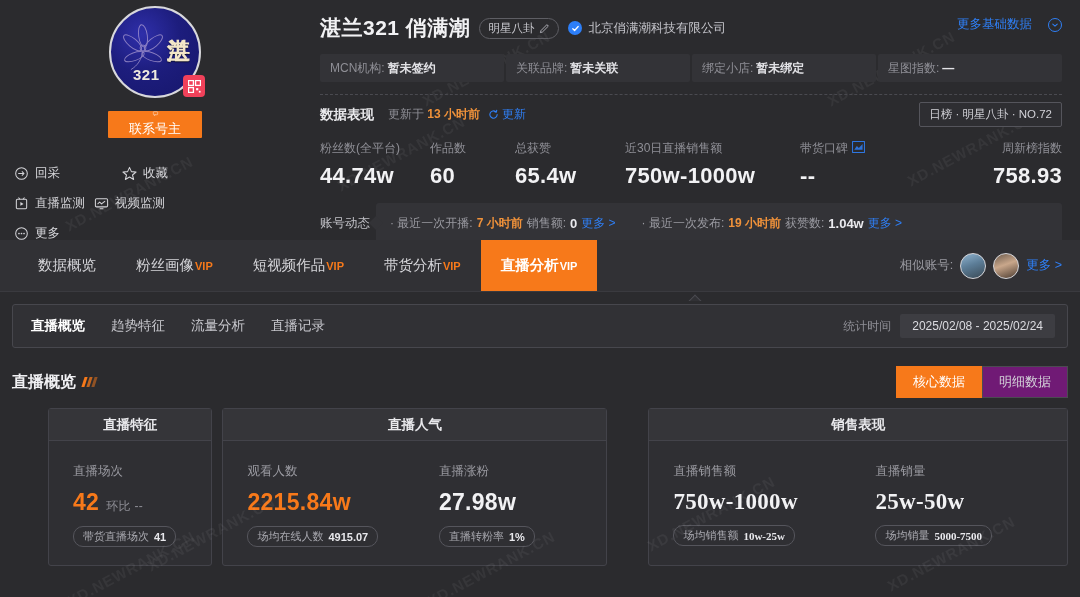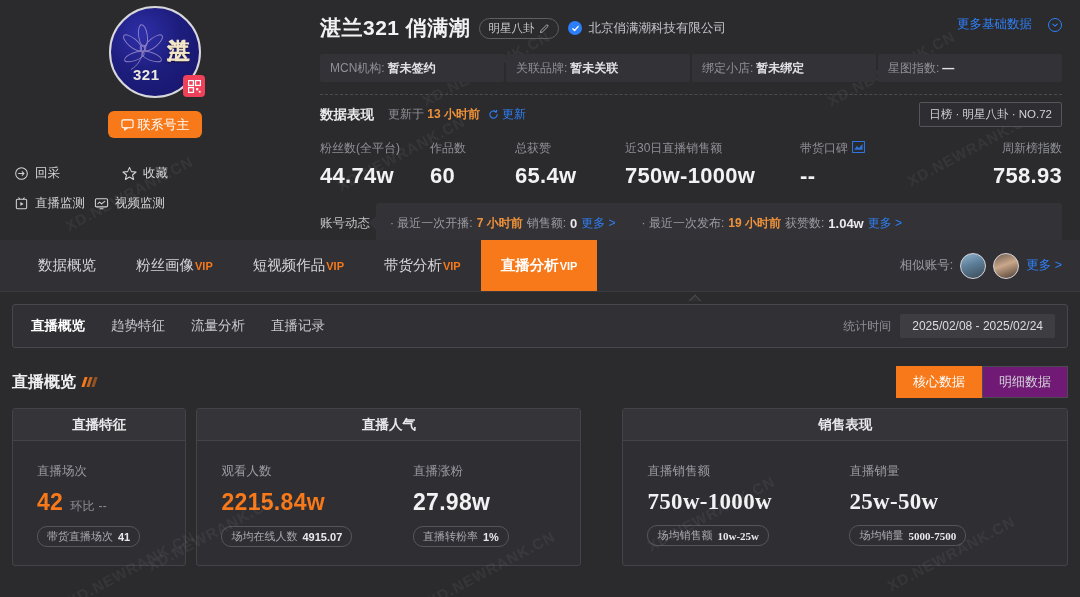--- a/index.html
+++ b/index.html
@@ -59,23 +59,23 @@
   .qr-badge {
     position: absolute; right: -4px; bottom: 1px;
     width: 22px; height: 22px; border-radius: 4px;
     background: #f0415a; display: flex; align-items: center; justify-content: center;
   }
   .qr-badge svg { display: block; }
 
   .contact-btn {
     margin-top: 13px;
     width: 94px; height: 27px;
-    background: #f7791a; border-radius: 6px;
+    background: #f7791a; border-radius: 1px;
     display: flex; align-items: center; justify-content: center; gap: 4px;
-    color: #fff; font-size: 13px; cursor: pointer;
+    color: #fff; font-size: 13px; cursor: pointer; flex-direction: column;
   }
   .contact-btn svg { display: block; }
 
   .actions {
     margin-top: 20px; width: 300px;
     display: flex; flex-wrap: wrap;
     padding-left: 8px;
   }
   .act {
     display: flex; align-items: center; gap: 6px;
@@ -229,21 +229,21 @@
   .ov-bars i { display: block; width: 3px; height: 10px; background: #f7791a; transform: skewX(-18deg); }
   .ov-bars i:nth-child(2) { opacity: .75; }
   .ov-bars i:nth-child(3) { opacity: .5; }
   .ov-toggle { margin-left: auto; display: flex; }
   .ov-toggle div {
     padding: 6px 16px; font-size: 13px; cursor: pointer;
     background: #701a75; color: #d5d5da; border: 1px solid #4b4b51;
   }
   .ov-toggle div.active { background: #f7791a; color: #fff; border-color: #f7791a; }
 
-  .cards { display: flex; gap: 10px; padding: 10px 12px 0 12px; }
+  .cards { display: flex; gap: 10px; padding: 10px 12px 0 12px; margin-left: 36px; }
   .card { border: 1px solid #43434a; border-radius: 3px; background: #2f2f33; }
   .card.c1 { width: 177px; }
   .card.c2 { width: 385px; }
   .card.c3 { width: 452px; margin-left: 31px; font-family: Liberation Serif, serif; }
   .card-head {
     height: 32px; display: flex; align-items: center; justify-content: center;
     font-size: 13.5px; font-weight: 700; color: #e9e9ec;
     background: #353539; border-bottom: 1px solid #43434a;
   }
   .card-body { display: flex; padding: 22px 0 18px 0; }
@@ -346,20 +346,31 @@
         <div class="act">
           <span class="ic">
             <svg width="15" height="15" viewBox="0 0 16 16">
                 <rect x="1.5" y="3" width="13" height="8.6" rx="1.2" fill="none" stroke="#d4d4d8" stroke-width="1.1"></rect>
                 <path d="M3.8 8.6 L6 6.4 L8 8.4 L11.8 5.4" fill="none" stroke="#d4d4d8" stroke-width="1.1" stroke-linejoin="round"></path>
                 <path d="M6 13.6 H10" stroke="#d4d4d8" stroke-width="1.1"></path>
               </svg>
           </span>
           <span>视频监测</span>
         </div>
+        <div class="act">
+          <span class="ic">
+            <svg width="15" height="15" viewBox="0 0 16 16">
+                <circle cx="8" cy="8" r="6.2" fill="none" stroke="#d4d4d8" stroke-width="1.1"></circle>
+                <circle cx="5.3" cy="8" r="0.9" fill="#d4d4d8"></circle>
+                <circle cx="8" cy="8" r="0.9" fill="#d4d4d8"></circle>
+                <circle cx="10.7" cy="8" r="0.9" fill="#d4d4d8"></circle>
+              </svg>
+          </span>
+          <span>更多</span>
+        </div>
       </div>
     </div>
 
     <div class="rightcol">
       <div class="titlerow">
         <div class="acct-name">湛兰321 俏满潮</div>
         <div class="tag-pill">
           <span>明星八卦</span>
           <svg width="11" height="11" viewBox="0 0 12 12">
               <path d="M1.5 10.5 L2.2 8.2 L8.6 1.8 L10.2 3.4 L3.8 9.8 Z" fill="none" stroke="#b6b6bd" stroke-width="1"></path>

